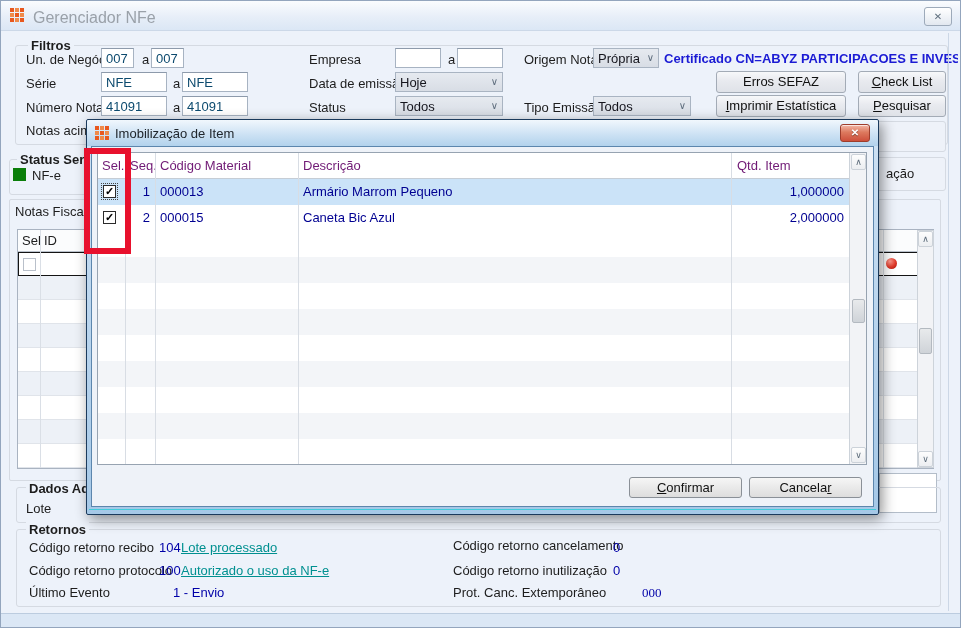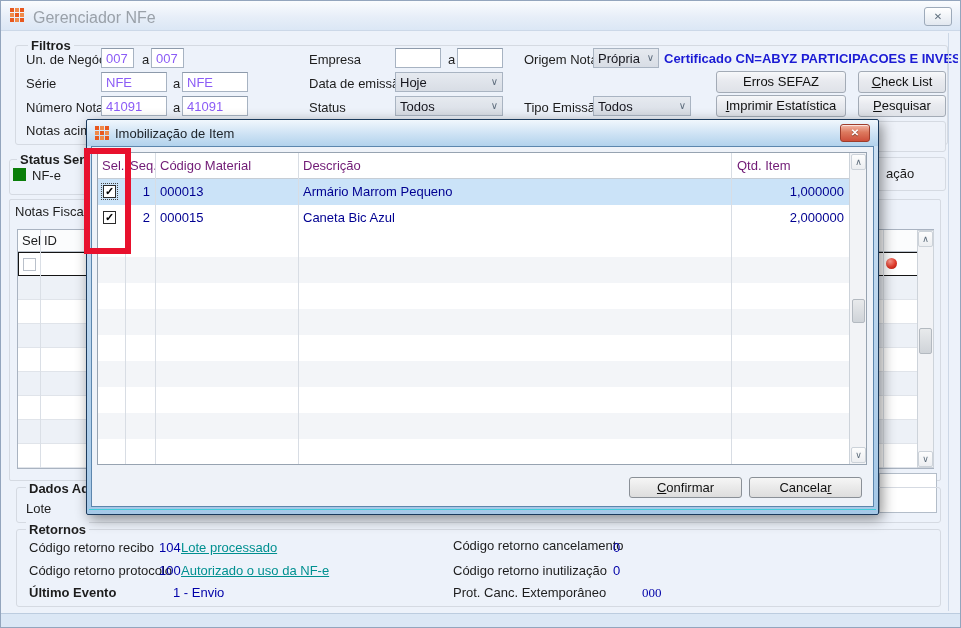--- a/index.html
+++ b/index.html
@@ -19,21 +19,21 @@
                0 10px #e8581e, 5px 10px #f08a4a, 10px 10px #e8581e; }
   .win-close { position:absolute; left:923px; top:6px; width:28px; height:19px; border:1px solid #9daaba; border-radius:3px;
     background:linear-gradient(#ffffff,#e2e8f0); color:#60707f; font-size:10px; text-align:center; line-height:17px; cursor:default; }
 
   
   .group { position:absolute; border:1px solid #d5dae2; border-radius:3px; }
   .group-label { position:absolute; background:#edf2fa; padding:0 3px; font-weight:bold; white-space:nowrap; }
 
   
   .field { position:absolute; height:20px; border:1px solid #a7b3c2; border-top-color:#8d9aab; background:#fff;
-    color:#8b5cf6; font-family:"Liberation Sans",sans-serif; font-size:13px; padding:1px 4px; }
+    color:#0c4a6e; font-family:"Liberation Sans",sans-serif; font-size:13px; padding:1px 4px; }
   .select { position:absolute; height:20px; border:1px solid #a9b4c2; background:linear-gradient(#e6eaf0,#d8dde5); padding:2px 4px; color:#15151d; }
   .select .chev { position:absolute; right:4px; top:3px; font-size:10px; color:#5f6e7e; }
   .btn { position:absolute; height:22px; border:1px solid #a3abb6; border-radius:3px;
     background:linear-gradient(#f7f8fa,#e8eaef 45%,#dfe2e8); text-align:center; line-height:20px; color:#101010; cursor:default; white-space:nowrap; }
   .accel { text-decoration:underline; }
   .cert { position:absolute; font-weight:bold; color:#1b1bd4; white-space:nowrap; overflow:hidden; }
 
   
   .grid { position:absolute; left:16px; top:228px; width:917px; height:240px; background:#fff; border:1px solid #a9b3c1; }
   .grid-head { position:absolute; left:0; top:0; width:900px; height:22px; background:#fbfcfd; border-bottom:1px solid #bac2cc; }
@@ -211,21 +211,21 @@
   <span class="abs lbl bold" style="left:25px; top:521px; background:#edf2fa; padding:0 3px;">Retornos</span>
 
   <span class="abs lbl" style="left:28px; top:539px;">Código retorno recibo</span>
   <span class="abs navy" style="left:158px; top:539px;">104</span>
   <a class="abs link" style="left:180px; top:539px;">Lote processado</a>
 
   <span class="abs lbl" style="left:28px; top:562px;">Código retorno protocolo</span>
   <span class="abs navy" style="left:158px; top:562px;">100</span>
   <a class="abs link" style="left:180px; top:562px;">Autorizado o uso da NF-e</a>
 
-  <span class="abs lbl" style="left:28px; top:584px;font-weight:bold;">Último Evento</span>
+  <span class="abs lbl" style="left:28px; top:584px;">Último Evento</span>
   <span class="abs navy" style="left:172px; top:584px;">1 - Envio</span>
 
   <span class="abs lbl" style="left:452px; top:537px;">Código retorno cancelamento</span>
   <span class="abs navy" style="left:612px; top:539px;">0</span>
 
   <span class="abs lbl" style="left:452px; top:562px;">Código retorno inutilização</span>
   <span class="abs navy" style="left:612px; top:562px;">0</span>
 
   <span class="abs lbl" style="left:452px; top:584px;">Prot. Canc. Extemporâneo</span>
   <span class="abs navy" style="left:641px; top:584px;font-family:Liberation Serif, serif;">000</span>

